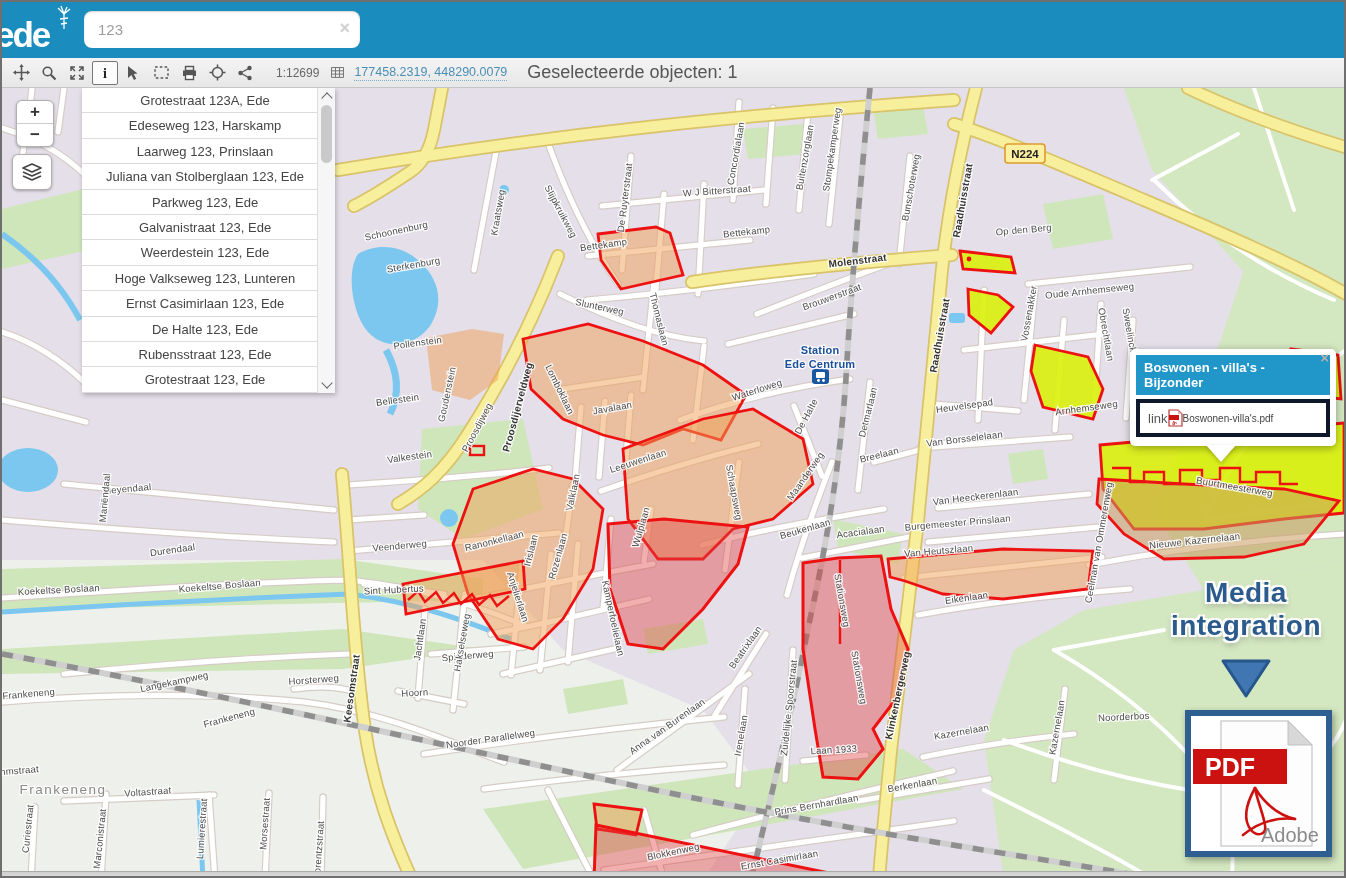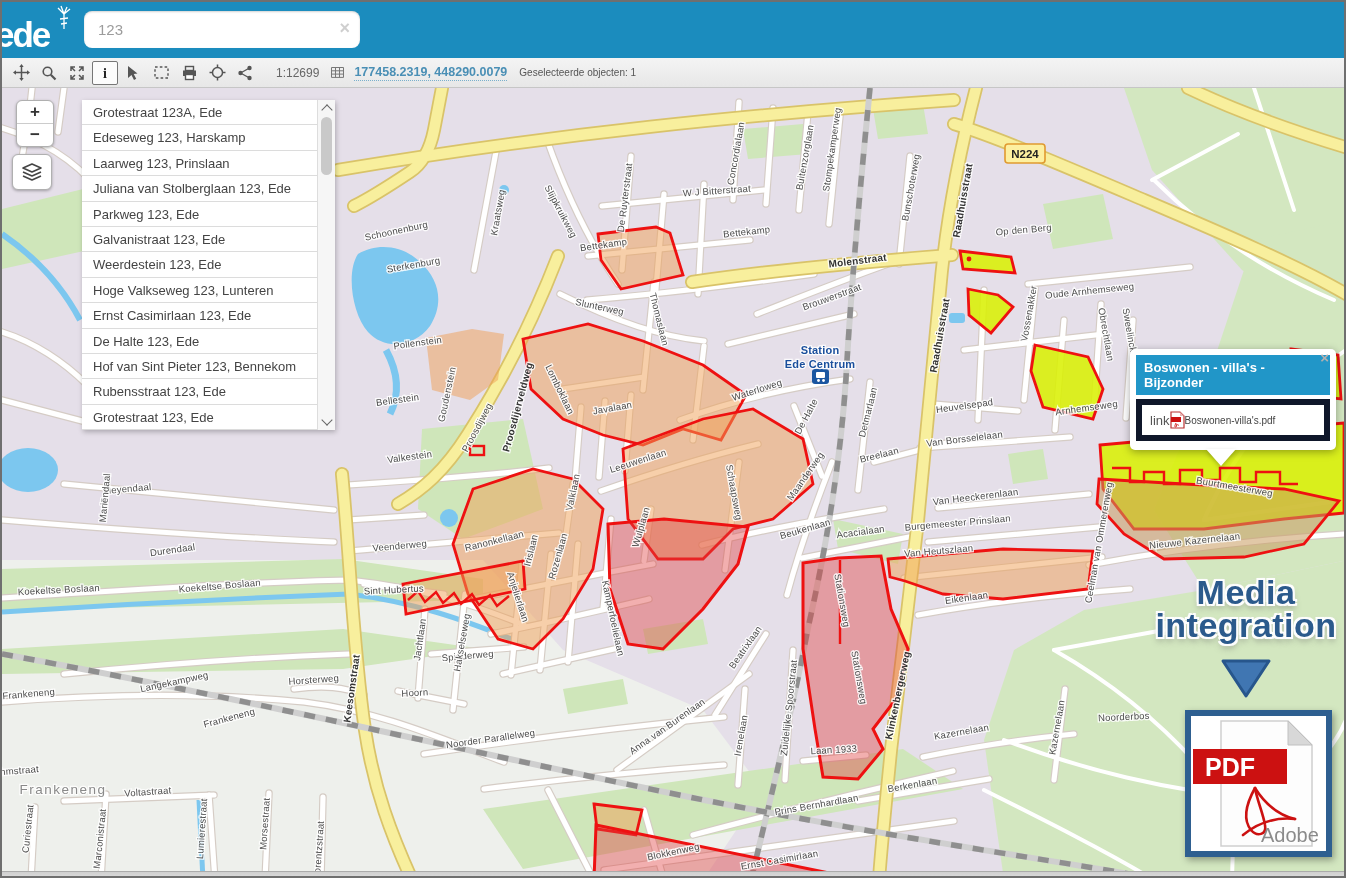--- a/index.html
+++ b/index.html
@@ -11,52 +11,52 @@
   .search{position:absolute;left:82px;top:9px;width:268px;height:37px;background:#fff;border-radius:8px;box-shadow:inset 0 1px 2px rgba(0,0,0,.18);padding-left:8px;}
   .search input{position:absolute;left:0;top:0;width:230px;height:37px;border:0;outline:none;background:transparent;padding:0 0 0 14px;font-size:15px;color:#9c9c9c;font-family:"Liberation Sans",sans-serif;}
   .clear-x{position:absolute;right:10px;top:7px;color:#cfcfcf;font-weight:bold;font-size:18px;cursor:default;}
   
   .tb{position:absolute;top:56px;left:0;right:0;height:30px;background:linear-gradient(#f4f4f4,#e7e7e7);border-bottom:1px solid #c6c6c6;display:flex;align-items:center;padding-left:6px;box-sizing:border-box;}
   .tbtn{width:26px;height:24px;display:flex;align-items:center;justify-content:center;margin-right:2px;}
   .tbtn.active{border:1px solid #777;background:#fcfcfc;border-radius:2px;box-sizing:border-box;}
   .tbtn svg{display:block;}
   .scale{margin-left:16px;color:#666;font-size:12px;}
   .gridicn{margin-left:12px;display:flex;align-items:center;}
-  .coords{margin-left:10px;color:#4a8fb5;font-size:12.5px;border-bottom:1px dotted #7ab0cc;padding-bottom:1px;font-weight:bold;}
-  .status{margin-left:12px;color:#555;font-size:10px;}
+  .coords{margin-left:10px;color:#4a8fb5;font-size:12.5px;border-bottom:1px dotted #7ab0cc;padding-bottom:1px;}
+  .status{margin-left:20px;color:#555;font-size:18px;}
   
   .mapwrap{position:absolute;top:86px;left:0;width:1346px;height:792px;overflow:hidden;}
   text.lbl{font-family:"Liberation Sans",sans-serif;font-size:9.5px;fill:#4c4c4c;paint-order:stroke;stroke:rgba(255,255,255,.85);stroke-width:2.6px;text-anchor:middle;letter-spacing:.2px;}
   text.lbl.b{font-weight:bold;fill:#333;font-size:10px;}
   text.lbl.stn{font-weight:bold;fill:#1a4f9c;font-size:11px;}
   text.lbl.area{font-size:13.5px;fill:#8a8a8a;letter-spacing:1.5px;}
   
   .zoomctl{position:absolute;left:14px;top:12px;width:36px;background:#fff;border:1px solid #b0b0b0;border-radius:6px;box-shadow:0 1px 3px rgba(0,0,0,.3);overflow:hidden;}
   .zbtn{height:22px;text-align:center;font-weight:bold;font-size:17px;line-height:21px;color:#333;}
   .zbtn+.zbtn{border-top:1px solid #ccc;}
   .layers{position:absolute;left:10px;top:66px;width:38px;height:34px;background:#fff;border:1px solid #b0b0b0;border-radius:6px;box-shadow:0 1px 3px rgba(0,0,0,.3);display:flex;align-items:center;justify-content:center;}
   
-  .list{position:absolute;left:80px;top:12px;width:253px;display:flex;background:#fff;box-shadow:1px 2px 5px rgba(0,0,0,.25);}
+  .list{position:absolute;left:80px;top:0;width:253px;display:flex;background:#fff;box-shadow:1px 2px 5px rgba(0,0,0,.25);text-align:center;}
   .rows{flex:1;}
   .row{box-sizing:border-box;height:25.4px;line-height:25px;padding-left:11px;font-size:13px;color:#444;border-bottom:1px solid #dcdcdc;background:#fff;white-space:nowrap;overflow:hidden;}
   .sbar{width:17px;background:#f6f6f6;border-left:1px solid #ddd;position:relative;}
   .chev{position:absolute;left:5px;width:7px;height:7px;border-left:1.6px solid #666;border-bottom:1.6px solid #666;}
   .chev.up{top:6px;transform:rotate(135deg);}
   .chev.dn{bottom:6px;transform:rotate(-45deg);}
   .thumb{position:absolute;left:3px;right:3px;top:17px;height:58px;background:#c9c9c9;border-radius:6px;}
   
   .popup{position:absolute;left:1128px;top:261px;width:206px;background:#fff;border-radius:5px;box-shadow:0 2px 8px rgba(0,0,0,.35);padding:6px 6px 9px;box-sizing:border-box;}
   .px{position:absolute;top:0px;right:7px;color:#b0b0b0;font-weight:bold;font-size:15px;}
   .ptitle{background:#2196c8;color:#fff;font-weight:bold;font-size:13px;padding:5px 8px;margin-top:0;}
-  .pbody{border:6px solid #0f172a;margin-top:4px;display:flex;align-items:center;padding:6px 8px;gap:0;}
+  .pbody{border:4px solid #0f172a;margin-top:4px;display:flex;align-items:center;padding:6px 8px;gap:0;}
   .plink{color:#555;font-size:13px;}
   .pfile{color:#444;font-size:10px;white-space:nowrap;}
   .tail{position:absolute;left:76px;bottom:-16px;width:0;height:0;border-left:15px solid transparent;border-right:15px solid transparent;border-top:17px solid #fff;filter:drop-shadow(0 2px 2px rgba(0,0,0,.25));}
   
-  .media{position:absolute;left:1146px;top:488px;width:196px;text-align:center;color:#2b5a8c;font-weight:bold;font-size:34px;line-height:33px;letter-spacing:.5px;
+  .media{position:absolute;left:1146px;top:488px;width:196px;text-align:center;color:#2b5a8c;font-weight:bold;font-size:28px;line-height:33px;letter-spacing:.5px;
     text-shadow:-2px -2px 0 #fdfdfd,2px -2px 0 #fdfdfd,-2px 2px 0 #fdfdfd,2px 2px 0 #fdfdfd,0 0 4px #fff,0 4px 6px rgba(90,90,90,.55);}
   .tri{position:absolute;left:1218px;top:570px;}
   .pdfcard{position:absolute;left:1148px;top:622px;width:147px;height:147px;background:#fff;border:6px solid #2e5f90;box-sizing:border-box;box-shadow:2px 3px 7px rgba(0,0,0,.35);margin-left:35px;}
   .bottombar{position:absolute;left:0;bottom:0;height:8px;right:0;background:linear-gradient(#cfcfcf,#e2e2e2);border-top:1px solid #ababab;}
 </style>
 </head>
 <body>
 
 <div class="stage">
 
@@ -500,21 +500,20 @@
           <div class="row">Grotestraat 123A, Ede</div>
           <div class="row">Edeseweg 123, Harskamp</div>
           <div class="row">Laarweg 123, Prinslaan</div>
           <div class="row">Juliana van Stolberglaan 123, Ede</div>
           <div class="row">Parkweg 123, Ede</div>
           <div class="row">Galvanistraat 123, Ede</div>
           <div class="row">Weerdestein 123, Ede</div>
           <div class="row">Hoge Valkseweg 123, Lunteren</div>
           <div class="row">Ernst Casimirlaan 123, Ede</div>
           <div class="row">De Halte 123, Ede</div>
-          <div class="row">Hof van Sint Pieter 123, Bennekom</div>
           <div class="row">Rubensstraat 123, Ede</div>
           <div class="row">Grotestraat 123, Ede</div>
         </div>
       <div class="sbar">
         <span class="chev up"></span>
         <div class="thumb"></div>
         <span class="chev dn"></span>
       </div>
     </div>
 

